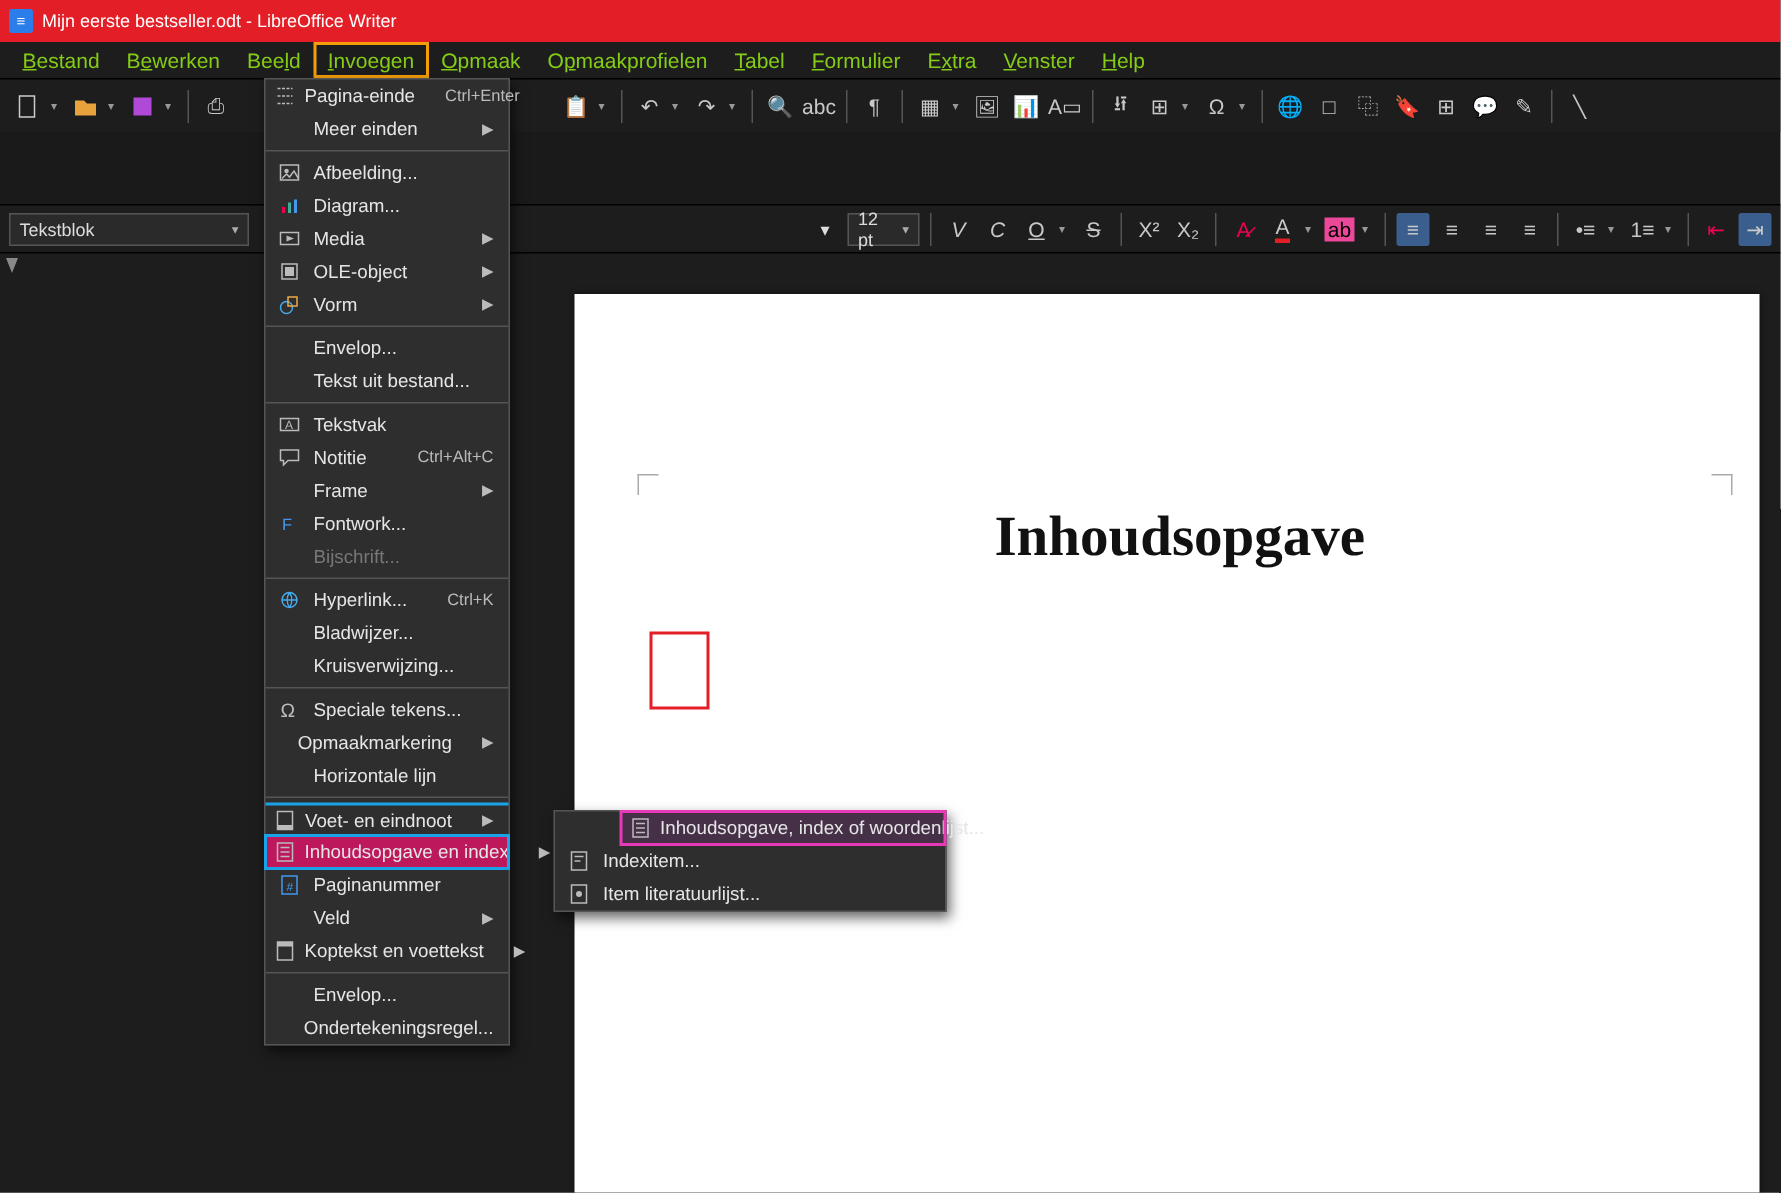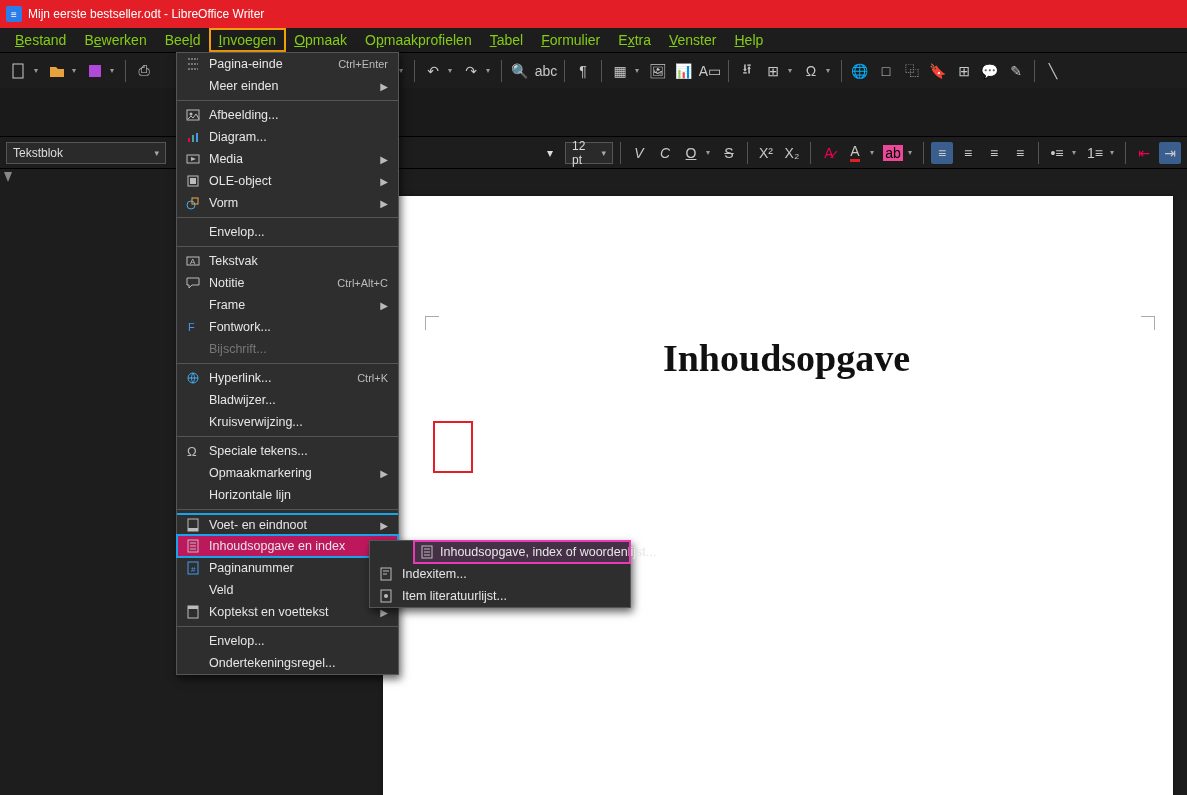--- a/index.html
+++ b/index.html
@@ -45,21 +45,21 @@
   .menu .row { display: flex; align-items: center; height: 22px; padding: 0 10px 0 6px; white-space: nowrap; cursor: default; }
   .menu .row .ico { width: 20px; height: 16px; margin-right: 6px; display:flex;align-items:center;justify-content:center;color:#bbb;font-size:12px; }
   .menu .row .lbl { flex: 1; }
   .menu .row .shc { color: #bbb; margin-left: 20px; font-size: 11px;}
   .menu .row .sub { color: #bbb; margin-left: 20px; font-size: 10px;}
   .menu .row.disabled { color: #777; }
   .menu .row.highlight-blue { outline: 2px solid #1aa3e8; outline-offset:-1px; background:#be185d; }
   .menu .row.highlight-pink { outline: 2px solid #e83ab7; outline-offset:-1px; background:#463048;margin-left:44px; }
   .menu hr { border:none; border-top:1px solid #555; margin:3px 0; }
 
-  .menu.main { left: 176px; top: 52px; width: 223px; }
+  .menu.main { left: 176px; top: 52px; width: 164px; }
   .menu.submenu { left: 369px; top: 540px; width: 262px; }
 
   svg { display:block; }
 </style>
 </head>
 <body>
 
 <div class="titlebar">
   <div class="doc-icon">≡</div>
   <span>Mijn eerste bestseller.odt - LibreOffice Writer</span>
@@ -265,20 +265,24 @@
         </svg>
       </span>
       <span class="lbl">Vorm</span>
       <span class="sub">▶</span>
     </div>
     <hr>
     <div class="row">
       <span class="ico"></span>
       <span class="lbl">Envelop...</span>
     </div>
+    <div class="row">
+      <span class="ico"></span>
+      <span class="lbl">Tekst uit bestand...</span>
+    </div>
     <hr>
     <div class="row">
       <span class="ico">
         <svg width="14" height="14">
           <rect x="1" y="3" width="12" height="8" fill="none" stroke="#bbb"></rect>
           <text x="4" y="10" font-size="8" fill="#bbb">A</text>
         </svg>
       </span>
       <span class="lbl">Tekstvak</span>
     </div>

